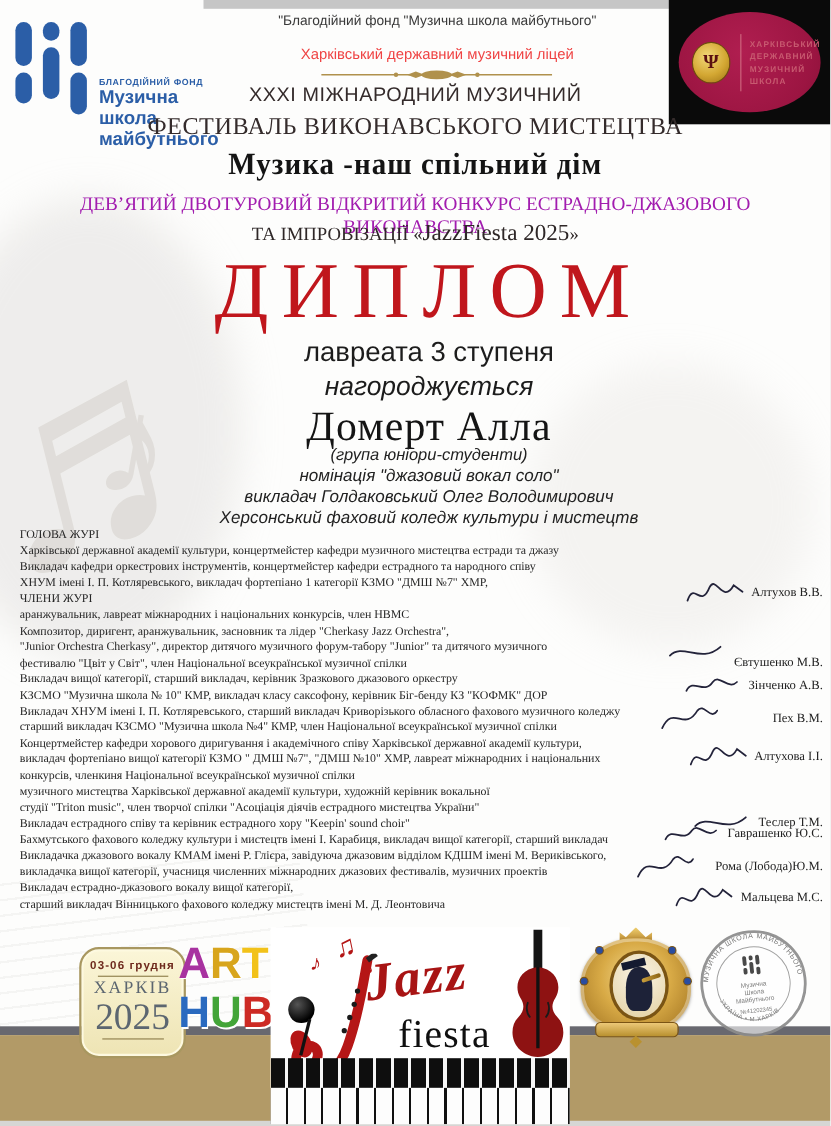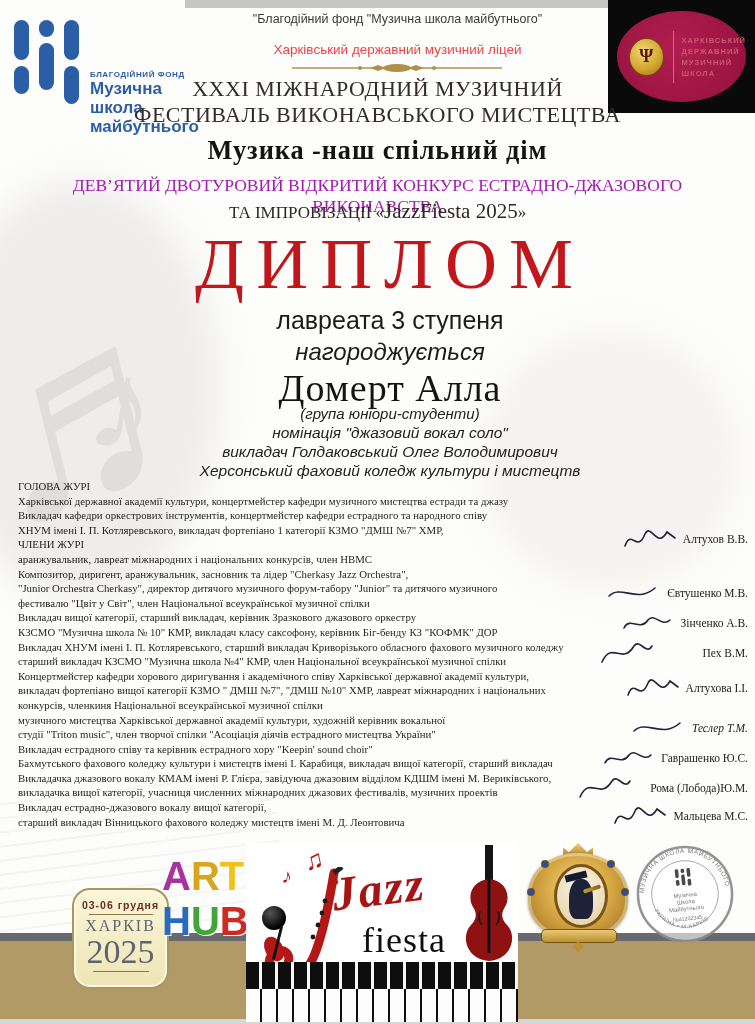--- a/index.html
+++ b/index.html
@@ -34,21 +34,21 @@
      background:radial-gradient(circle at 45% 40%,#b01e50 0%,#9c1542 70%,#8a1038 100%);
      display:flex;align-items:center;}
   .lyceum-emblem{position:relative;width:36px;height:36px;margin-left:12px;border-radius:50%;
      background:radial-gradient(circle at 40% 35%,#f2d879 0%,#d3a732 55%,#9c7116 100%);
      border:1px solid #6d4c0e;display:flex;align-items:center;justify-content:center;}
   .lyre{font-family:"Liberation Serif",serif;font-size:18px;color:#5a1010;font-weight:bold;}
   .lyceum-div{width:1px;height:52px;background:#d06a80;margin-left:9px;}
   .lyceum-text{margin-left:8px;font-size:7.5px;font-weight:bold;letter-spacing:1px;color:#c85a70;line-height:11px;text-align:left;}
 
   
-  .t-fest1{top:76px;font-family:Liberation Serif, serif;font-size:22px;color:#342b2b;letter-spacing:.5px;}
+  .t-fest1{top:76px;font-family:Liberation Sans, sans-serif;font-size:18px;color:#342b2b;letter-spacing:.5px;}
   .t-fest2{top:102px;font-family:"Liberation Serif",serif;font-size:22px;color:#342b2b;letter-spacing:.5px;}
   .t-motto{top:134px;font-family:"Liberation Serif",serif;font-size:28px;font-weight:bold;color:#141414;
            letter-spacing:1px;transform:scaleX(.94);}
   .t-con1{top:175px;font-family:Liberation Serif, serif;font-size:17.5px;color:#a21caf;}
   .t-con2{top:199px;font-family:"Liberation Serif",serif;font-size:17px;color:#2e2727;}
   .t-con2 .brand{font-size:21px;}
   .tw{left:10px;width:735px;text-align:center;}
 
   
   .aw{left:10px;width:760px;text-align:center;}
@@ -71,21 +71,21 @@
   .sig-name{font-family:"Liberation Serif",serif;font-size:11.5px;color:#222;white-space:nowrap;}
   .sig-svg{flex:0 0 auto;}
 
   
   .band-line{left:0;top:933px;width:755px;height:8px;background:#68686f;}
   .band-tan{left:0;top:941px;width:755px;height:78px;background:#b29a67;}
   .band-bottom{left:0;top:1019px;width:755px;height:5px;background:#d6d6d4;}
 
   
   .date-badge{left:72px;top:861px;width:93px;height:97px;background:linear-gradient(#fbf6d8,#eee4b4);
-     border:2px solid #a89760;border-radius:18px;box-shadow:inset 0 0 0 2px #fdf9e0;text-align:center;z-index:3;margin-top:27px;}
+     border:2px solid #a89760;border-radius:18px;box-shadow:inset 0 0 0 2px #fdf9e0;text-align:center;z-index:3;}
   .db-dates{margin-top:9px;font-size:10.5px;font-weight:bold;letter-spacing:1px;color:#6e2a1e;}
   .db-rule{width:64px;height:1px;background:#8a7a48;margin:3px auto 2px;}
   .db-city{font-family:"Liberation Serif",serif;font-size:16px;letter-spacing:2px;color:#5c6670;}
   .db-year{font-family:"Liberation Serif",serif;font-size:34px;color:#5c6670;line-height:34px;}
   .db-rule2{width:56px;height:1px;background:#8a7a48;margin:2px auto 0;}
 
   
   .arthub{left:162px;top:858px;width:100px;line-height:37px;font-weight:800;z-index:3;}
   .ah-row{white-space:nowrap;}
   .ah{font-size:40px;font-family:"Liberation Sans",sans-serif;text-shadow:1px 1px 0 #fff;}
@@ -223,21 +223,21 @@
       <div class="jury-line">старший викладач Вінницького фахового коледжу мистецтв імені М. Д. Леонтовича</div>
     </div>
 
   <div>
       <div class="sig-row z1" style="top: 524px;">
         <svg class="sig-svg" width="54" height="30" viewBox="0 0 54 30">
           <path d="M2,22 C8,4 14,30 22,10 C28,-2 34,26 44,8 L52,14" fill="none" stroke="#23233a" stroke-width="1.6" stroke-linecap="round"></path>
         </svg>
         <span class="sig-name">Алтухов В.В.</span>
       </div>
-      <div class="sig-row z1" style="top: 578px;">
+      <div class="sig-row z1" style="top: 578px; align-items: flex-end;">
         <svg class="sig-svg" width="54" height="30" viewBox="0 0 54 30">
           <path d="M2,18 C14,6 30,26 48,10" fill="none" stroke="#23233a" stroke-width="1.6" stroke-linecap="round"></path>
         </svg>
         <span class="sig-name">Євтушенко М.В.</span>
       </div>
       <div class="sig-row z1" style="top: 608px;">
         <svg class="sig-svg" width="54" height="30" viewBox="0 0 54 30">
           <path d="M4,20 C10,8 20,24 28,12 C34,4 42,20 50,12" fill="none" stroke="#23233a" stroke-width="1.6" stroke-linecap="round"></path>
         </svg>
         <span class="sig-name">Зінченко А.В.</span>
@@ -247,21 +247,21 @@
           <path d="M2,24 C12,2 22,28 34,8 C40,0 46,18 52,8" fill="none" stroke="#23233a" stroke-width="1.6" stroke-linecap="round"></path>
         </svg>
         <span class="sig-name">Пех В.М.</span>
       </div>
       <div class="sig-row z1" style="top: 673px;">
         <svg class="sig-svg" width="54" height="30" viewBox="0 0 54 30">
           <path d="M2,22 C8,4 14,30 22,10 C28,-2 34,26 44,8 L52,14" fill="none" stroke="#23233a" stroke-width="1.6" stroke-linecap="round"></path>
         </svg>
         <span class="sig-name">Алтухова І.І.</span>
       </div>
-      <div class="sig-row z1" style="top: 713px; font-style: italic;">
+      <div class="sig-row z1" style="top: 733px;">
         <svg class="sig-svg" width="54" height="30" viewBox="0 0 54 30">
           <path d="M2,18 C14,6 30,26 48,10" fill="none" stroke="#23233a" stroke-width="1.6" stroke-linecap="round"></path>
         </svg>
         <span class="sig-name">Теслер Т.М.</span>
       </div>
       <div class="sig-row z1" style="top: 743px;">
         <svg class="sig-svg" width="54" height="30" viewBox="0 0 54 30">
           <path d="M4,20 C10,8 20,24 28,12 C34,4 42,20 50,12" fill="none" stroke="#23233a" stroke-width="1.6" stroke-linecap="round"></path>
         </svg>
         <span class="sig-name">Гаврашенко Ю.С.</span>

